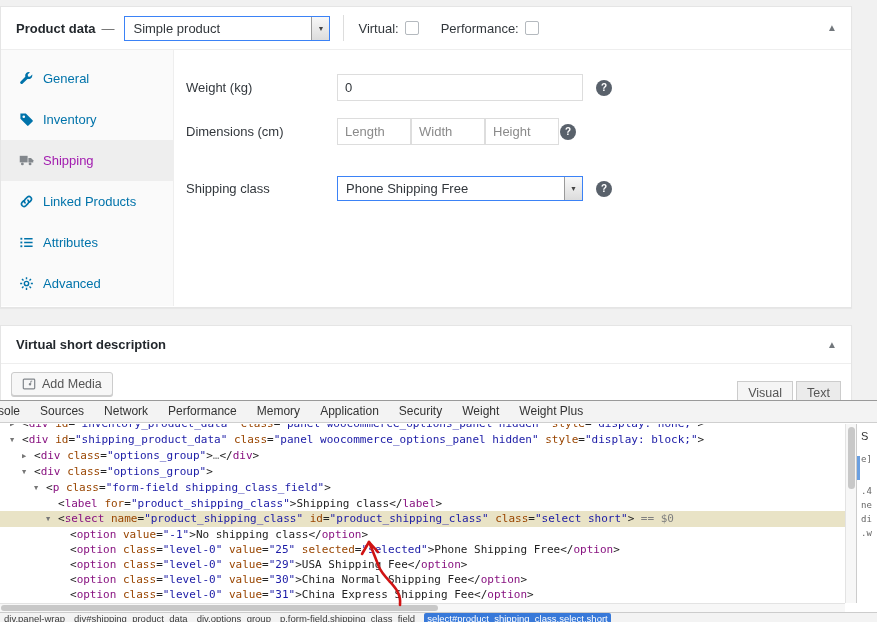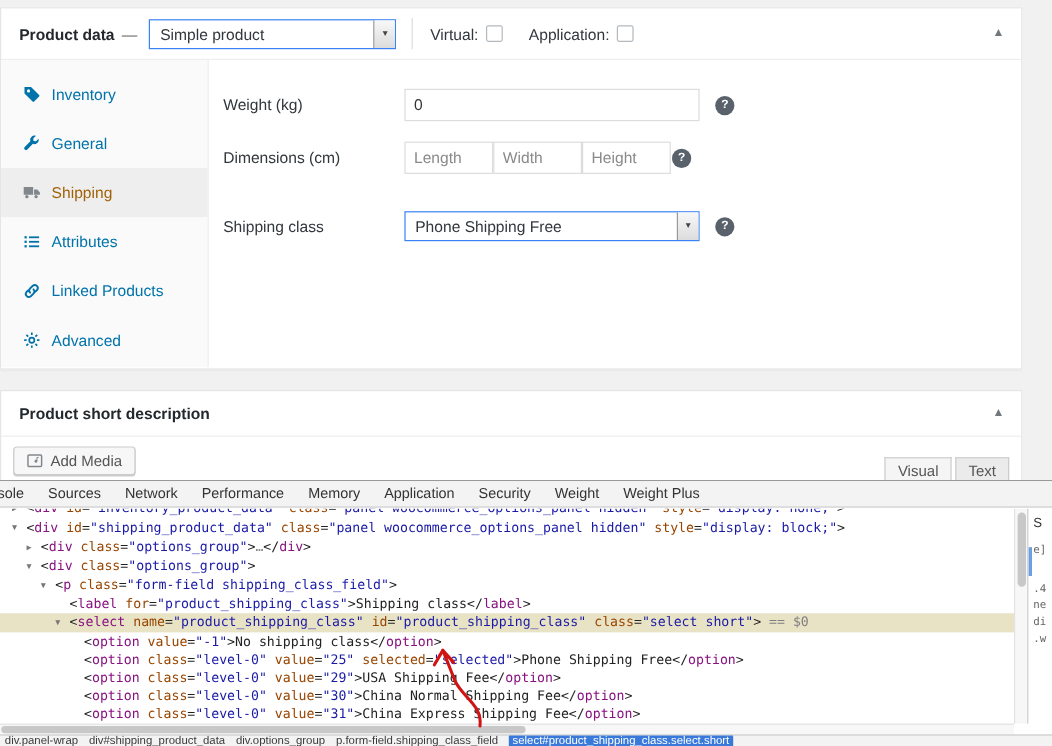--- a/index.html
+++ b/index.html
@@ -25,21 +25,21 @@
   .cb-label{color:#32373c}
   .cb-gap{margin-left:22px}
   .checkbox{width:14px;height:14px;border:1px solid #b4b9be;border-radius:2px;background:#fff;margin-left:6px;display:inline-block}
   .collapse{position:absolute;right:14px;top:15px;font-size:10px;color:#72777c;cursor:pointer}
   #short-desc-box .collapse{top:13px}
 
   .pd-body{display:flex;height:256px}
   .wc-tabs{width:173px;border-right:1px solid #eee;background:#fafafa;list-style:none;padding-top:8px}
   .wc-tab{height:41px;display:flex;align-items:center;gap:9px;padding-left:18px;color:#0073aa;font-size:13px;cursor:pointer}
   .wc-tab .tab-icon{display:inline-flex;width:15px;height:15px;color:#0073aa}
-  .wc-tab.active{background:#eee;color:#a16207}
+  .wc-tab.active{background:#eee;color:#a21caf}
   .wc-tab.active .tab-icon{color:#82878c}
 
   .panel-content{flex:1;padding-top:24px}
   .form-row{display:flex;align-items:center;margin-bottom:17px}
   .form-row.row-ship{margin-top:31px}
   .fr-label{width:163px;padding-left:12px;color:#32373c}
   .txt{height:27px;border:1px solid #ddd;background:#fff;padding:0 7px;font-size:13px;color:#32373c;font-family:inherit}
   .txt::placeholder{color:#8a8a8a;opacity:1}
   .w-weight{width:246px}
   .w-dim{width:74px;margin-right:0}
@@ -68,101 +68,101 @@
   .red-arrow{position:absolute;left:345px;top:128px;z-index:9;pointer-events:none}
 
   .dt-vscroll{position:absolute;left:845px;top:23px;width:11px;height:179px;background:#f7f7f7;border-left:1px solid #e3e3e3}
   .dt-vscroll .thumb{position:absolute;left:2px;top:3px;width:7px;height:62px;background:#c8c8c8;border-radius:4px}
   .dt-styles{position:absolute;left:856px;top:23px;width:21px;height:179px;border-left:1px solid #ccc;background:#fff;overflow:hidden;font-family:"DejaVu Sans Mono","Liberation Mono",monospace;font-size:9px;color:#666}
   .dt-styles .frag{position:absolute;left:4px}
   .dt-styles .frag.hdr{font-family:"Liberation Sans",sans-serif;font-size:11px;color:#333}
   .styles-marker{position:absolute;left:0;top:32px;width:3px;height:24px;background:#6a9fe0}
   .dt-hscroll{position:absolute;left:0;top:202px;width:845px;height:9px;background:#f7f7f7;border-top:1px solid #e3e3e3}
   .dt-hscroll .thumb-h{position:absolute;left:1px;top:1px;height:6px;width:437px;background:#c8c8c8;border-radius:3px}
-  .dt-crumbs{position:absolute;left:0;top:211px;width:877px;height:11px;background:#f3f3f3;border-top:1px solid #ccc;font-size:9.5px;color:#3a3a3a;white-space:nowrap;overflow:hidden;padding-left:4px;display:flex;align-items:flex-end}
+  .dt-crumbs{position:absolute;left:0;top:211px;width:877px;height:11px;background:#f3f3f3;border-top:1px solid #ccc;font-size:9.5px;color:#3a3a3a;white-space:nowrap;overflow:hidden;padding-left:4px;display:flex;align-items:center}
   .crumb{margin-right:9px;cursor:pointer}
   .crumb.selected{background:#3879d9;color:#fff;padding:0 3px;border-radius:2px}
 </style>
 </head>
 <body>
 
 <div class="page">
 
   <section class="postbox" id="product-data-box">
     <div class="pd-header">
       <span class="pd-title">Product data</span>
       <span class="pd-dash">—</span>
       <div class="win-select type-select">
         <span class="ws-value">Simple product</span>
         <span class="ws-btn">▼</span>
       </div>
       <span class="vdiv"></span>
       <span class="cb-label">Virtual:</span>
       <span class="checkbox"></span>
-      <span class="cb-label cb-gap">Application:</span>
+      <span class="cb-label cb-gap">Performance:</span>
       <span class="checkbox"></span>
       <span class="collapse">▲</span>
     </div>
     <div class="pd-body">
       <ul class="wc-tabs">
           <li class="wc-tab">
             <span class="tab-icon">
               <svg viewBox="0 0 16 16" width="15" height="15">
+                <path fill="currentColor" d="M14.2 4.7a3.9 3.9 0 0 1-5.2 3.7l-5 5a1.6 1.6 0 1 1-2.3-2.3l5-5a3.9 3.9 0 0 1 5-4.8L9.3 3.7l.3 2.1 2.1.3 2.4-2.3c.1.3.1.6.1.9z"></path>
+              </svg>
+            </span>
+            <span>General</span>
+          </li>
+          <li class="wc-tab">
+            <span class="tab-icon">
+              <svg viewBox="0 0 16 16" width="15" height="15">
                 <path fill="currentColor" fill-rule="evenodd" d="M1.5 1.5h5.8l7.2 7.2a1 1 0 0 1 0 1.4l-4.4 4.4a1 1 0 0 1-1.4 0L1.5 7.3zm3.6 2.2a1.4 1.4 0 1 0 0 2.8 1.4 1.4 0 0 0 0-2.8z"></path>
               </svg>
             </span>
             <span>Inventory</span>
-          </li>
-          <li class="wc-tab">
-            <span class="tab-icon">
-              <svg viewBox="0 0 16 16" width="15" height="15">
-                <path fill="currentColor" d="M14.2 4.7a3.9 3.9 0 0 1-5.2 3.7l-5 5a1.6 1.6 0 1 1-2.3-2.3l5-5a3.9 3.9 0 0 1 5-4.8L9.3 3.7l.3 2.1 2.1.3 2.4-2.3c.1.3.1.6.1.9z"></path>
-              </svg>
-            </span>
-            <span>General</span>
           </li>
           <li class="wc-tab active">
             <span class="tab-icon">
               <svg viewBox="0 0 16 16" width="15" height="15">
                 <g fill="currentColor">
                   <path d="M0.8 3h8.4v7H0.8z"></path>
                   <path d="M10 5.2h2.8l2.4 2.6V10H10z"></path>
                   <circle cx="3.6" cy="11.6" r="1.5"></circle>
                   <circle cx="11.8" cy="11.6" r="1.5"></circle>
                 </g>
               </svg>
             </span>
             <span>Shipping</span>
+          </li>
+          <li class="wc-tab">
+            <span class="tab-icon">
+              <svg viewBox="0 0 16 16" width="15" height="15">
+                <path fill="none" stroke="currentColor" stroke-width="1.7" stroke-linecap="round" d="M9.5 6.5a2.7 2.7 0 0 1 0 3.8l-2.4 2.4a2.7 2.7 0 0 1-3.8-3.8l1.5-1.5M6.5 9.5a2.7 2.7 0 0 1 0-3.8l2.4-2.4a2.7 2.7 0 0 1 3.8 3.8l-1.5 1.5"></path>
+              </svg>
+            </span>
+            <span>Linked Products</span>
           </li>
           <li class="wc-tab">
             <span class="tab-icon">
               <svg viewBox="0 0 16 16" width="15" height="15">
                 <g fill="currentColor">
                   <rect x="1.5" y="3" width="2" height="2"></rect>
                   <rect x="1.5" y="7" width="2" height="2"></rect>
                   <rect x="1.5" y="11" width="2" height="2"></rect>
                   <rect x="5.5" y="3.2" width="9" height="1.6"></rect>
                   <rect x="5.5" y="7.2" width="9" height="1.6"></rect>
                   <rect x="5.5" y="11.2" width="9" height="1.6"></rect>
                 </g>
               </svg>
             </span>
             <span>Attributes</span>
           </li>
           <li class="wc-tab">
             <span class="tab-icon">
               <svg viewBox="0 0 16 16" width="15" height="15">
-                <path fill="none" stroke="currentColor" stroke-width="1.7" stroke-linecap="round" d="M9.5 6.5a2.7 2.7 0 0 1 0 3.8l-2.4 2.4a2.7 2.7 0 0 1-3.8-3.8l1.5-1.5M6.5 9.5a2.7 2.7 0 0 1 0-3.8l2.4-2.4a2.7 2.7 0 0 1 3.8 3.8l-1.5 1.5"></path>
-              </svg>
-            </span>
-            <span>Linked Products</span>
-          </li>
-          <li class="wc-tab">
-            <span class="tab-icon">
-              <svg viewBox="0 0 16 16" width="15" height="15">
                 <g fill="none" stroke="currentColor" stroke-width="1.5">
                   <circle cx="8" cy="8" r="2.3"></circle>
                   <path d="M8 1.2v2.2M8 12.6v2.2M1.2 8h2.2M12.6 8h2.2M3.2 3.2l1.6 1.6M11.2 11.2l1.6 1.6M12.8 3.2l-1.6 1.6M4.8 11.2l-1.6 1.6"></path>
                 </g>
               </svg>
             </span>
             <span>Advanced</span>
           </li>
         </ul>
       <div class="panel-content">
@@ -185,21 +185,21 @@
             <span class="ws-btn">▼</span>
           </div>
           <span class="help-tip">?</span>
         </div>
       </div>
     </div>
   </section>
 
   <section class="postbox" id="short-desc-box">
     <div class="pd-header">
-      <span class="pd-title">Product short description</span>
+      <span class="pd-title">Virtual short description</span>
       <span class="collapse">▲</span>
     </div>
     <div class="media-row">
       <button class="btn-media">
         <span class="media-ic">
           <svg viewBox="0 0 16 16" width="14" height="14">
               <rect x="1.5" y="2.5" width="13" height="11" rx="1" fill="none" stroke="currentColor" stroke-width="1.4"></rect>
               <path d="M10.5 5v3.4a1.4 1.4 0 1 1-.9-1.3V4.6l2-.5v1.2z" fill="currentColor"></path>
             </svg>
         </span>

